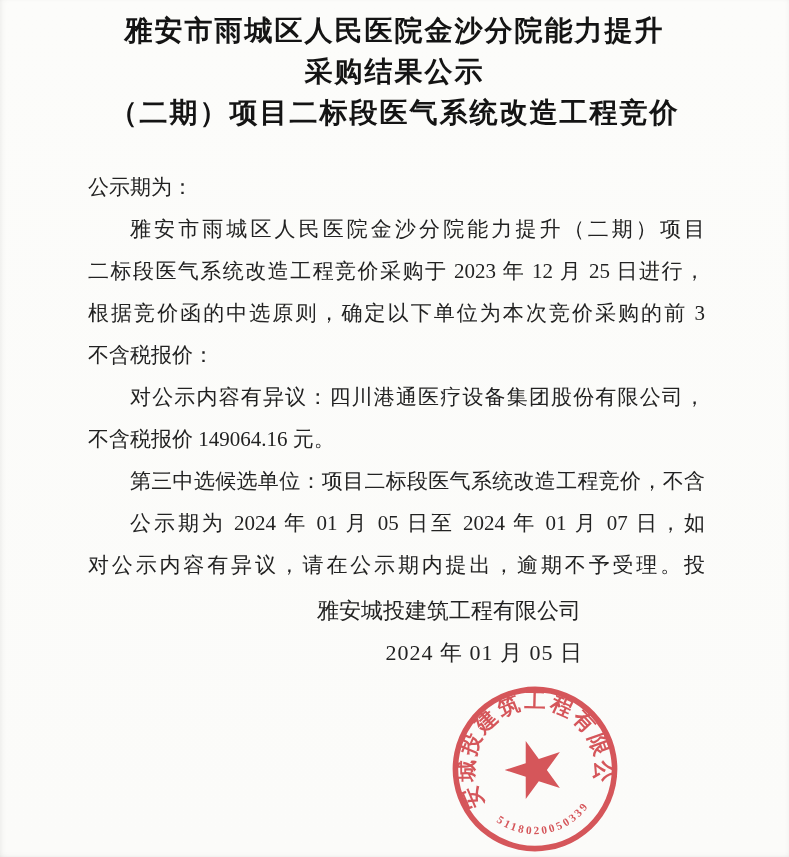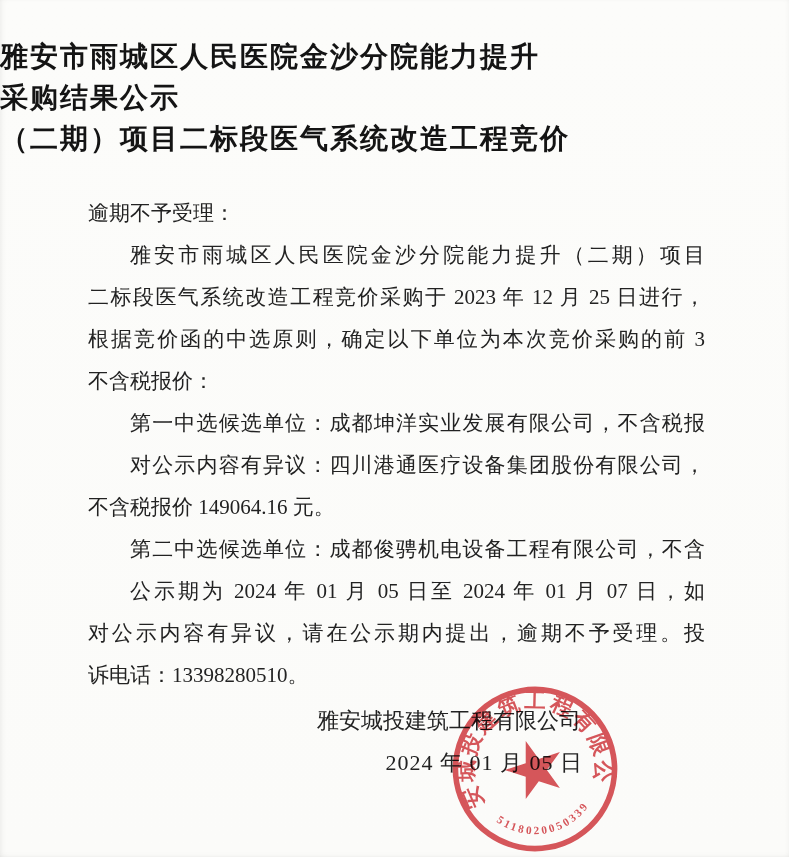--- a/index.html
+++ b/index.html
@@ -14,21 +14,22 @@
   .page {
     position: absolute; inset: 0;
     background: linear-gradient(180deg, #fcfcfa 0%, #fbfbf9 100%);
   }
   
   .page::before {
     content: ""; position: absolute; inset: 0; pointer-events: none;
     box-shadow: inset 4px 0 10px -6px rgba(0,0,0,.12), inset -3px 0 8px -6px rgba(0,0,0,.08), inset 0 -3px 8px -6px rgba(0,0,0,.10);
   }
   .title-block {
-    padding-top: 36px;
+    padding-top: 10px;
+    text-align: center;
     font-family: "Liberation Sans", "DejaVu Sans", sans-serif;
     font-weight: 900;
     font-size: 28px;
     color: #141414;
     letter-spacing: 2px;
   }
   .title-line { height: 41px; line-height: 41px; }
   .body-block {
     padding: 0 84px 0 88px;
     font-size: 21px;
@@ -76,37 +77,35 @@
 
 <div class="page">
 
   <div class="title-block">
     <div class="title-line">雅安市雨城区人民医院金沙分院能力提升</div>
     <div class="title-line">采购结果公示</div>
     <div class="title-line">（二期）项目二标段医气系统改造工程竞价</div>
   </div>
 
   <div class="body-block">
-    <div class="bline salutation">逾期不予受理：</div>
+    <div class="bline salutation">公示期为：</div>
 
     <div class="bline indent justify">雅安市雨城区人民医院金沙分院能力提升（二期）项目</div>
     <div class="bline justify">二标段医气系统改造工程竞价采购于 2023 年 12 月 25 日进行，</div>
     <div class="bline justify">根据竞价函的中选原则，确定以下单位为本次竞价采购的前 3</div>
     <div class="bline">不含税报价：</div>
 
-    <div class="bline indent justify">第一中选候选单位：成都坤洋实业发展有限公司，不含税报</div>
 
     <div class="bline indent justify">对公示内容有异议：四川港通医疗设备集团股份有限公司，</div>
     <div class="bline">不含税报价 149064.16 元。</div>
 
-    <div class="bline indent justify">第二中选候选单位：成都俊骋机电设备工程有限公司，不含</div>
+    <div class="bline indent justify">第三中选候选单位：项目二标段医气系统改造工程竞价，不含</div>
 
     <div class="bline indent justify">公示期为 2024 年 01 月 05 日至 2024 年 01 月 07 日，如</div>
     <div class="bline justify">对公示内容有异议，请在公示期内提出，逾期不予受理。投</div>
-    <div class="bline">诉电话：13398280510。</div>
 
     <div class="sig-company">雅安城投建筑工程有限公司</div>
     <div class="sig-date">2024 年 01 月 05 日</div>
   </div>
 
   <svg class="seal" viewBox="0 0 200 200" xmlns="http://www.w3.org/2000/svg">
     <defs>
       <path id="sealTopArc" d="M 50.85 134.4 A 60 60 0 1 1 149.15 134.4" fill="none"></path>
       <path id="sealBottomArc" d="M 44.6 132 A 64 64 0 0 0 155.4 132" fill="none"></path>
     </defs>

